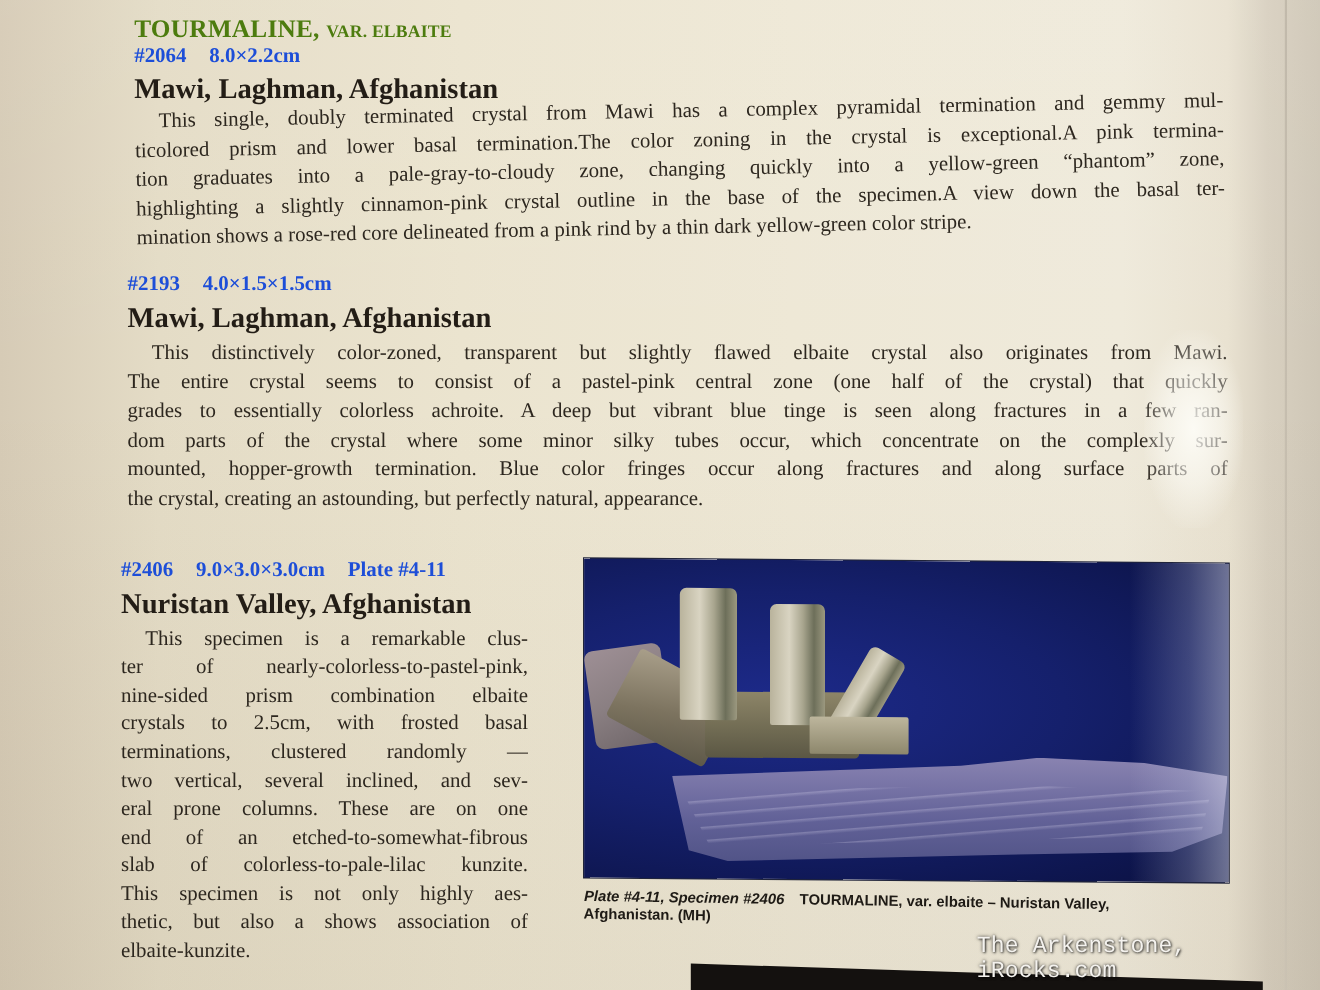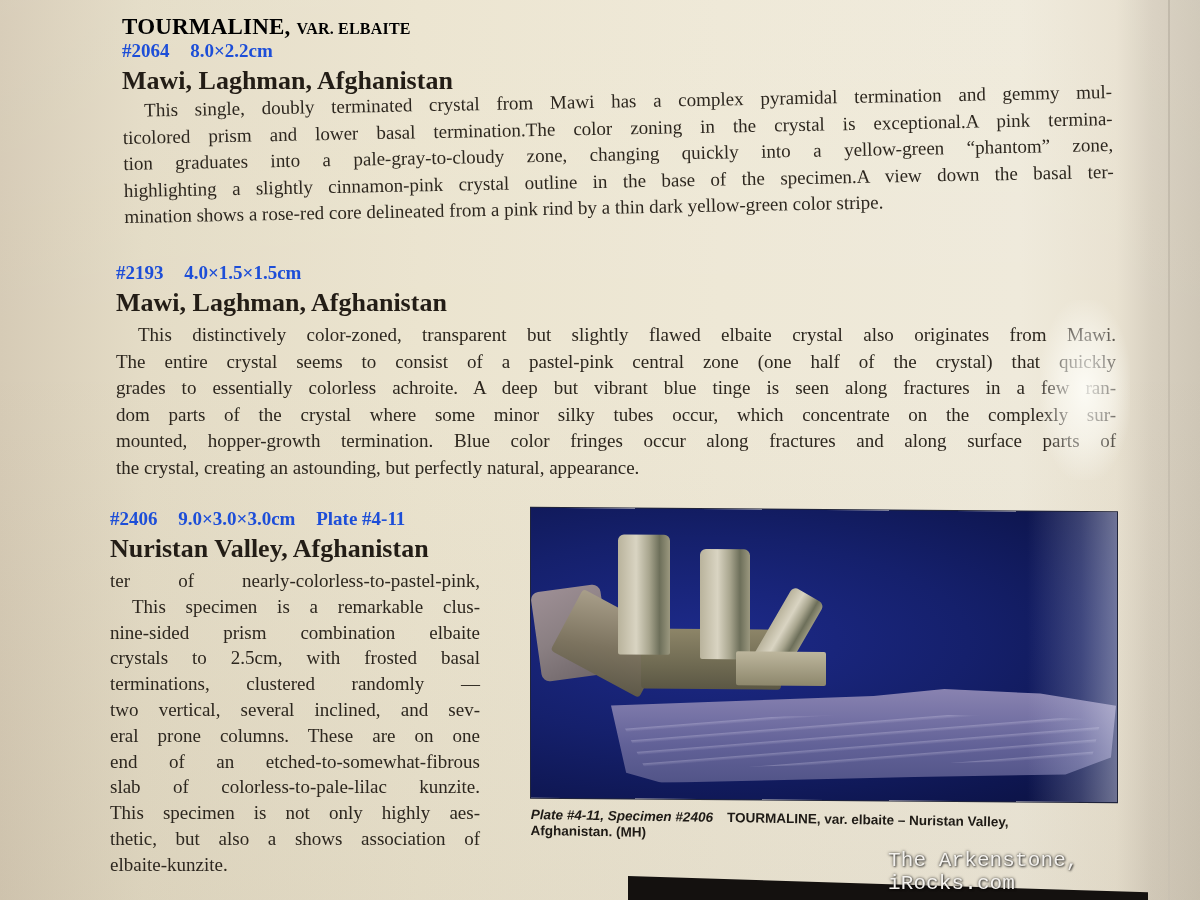--- a/index.html
+++ b/index.html
@@ -29,21 +29,21 @@
       position: absolute; left: 1040px; top: 300px; width: 90px; height: 180px;
       background: radial-gradient(ellipse at center, rgba(255,255,250,0.85) 0%, rgba(255,255,250,0.5) 40%, rgba(255,255,250,0) 75%);
       pointer-events: none;
     }
 
     .section { position: absolute; }
     .title {
       font-family: "Liberation Serif", "DejaVu Serif", serif;
       font-weight: bold;
       font-size: 23px;
-      color: #000000;
+      color: #4d7c0f;
       letter-spacing: 0.2px;
     }
     .title .var {
       font-size: 16px;
       font-variant: small-caps;
       text-transform: uppercase;
     }
     .spec-line {
       font-family: "Liberation Serif", "DejaVu Serif", serif;
       font-weight: bold;
@@ -68,21 +68,21 @@
     .body-text .line { display: block; white-space: nowrap; }
     .indent { padding-left: 22px; }
 
     
     #s1 { left: 122px; top: 14px; width: 1000px; }
     #s1 .body-text { width: 990px; transform: rotate(-1.1deg); transform-origin: left top; margin-top: 2px; }
     #s1 .body-text .line { text-align-last: justify; }
     #s1 .body-text .line.last { text-align-last: left; }
 
     
-    #s2 { left: 116px; top: 262px; width: 1010px; }
+    #s2 { left: 116px; top: 248px; width: 1010px; }
     #s2 .body-text { width: 1000px; margin-top: 4px; }
     #s2 .body-text .line { text-align-last: justify; }
     #s2 .body-text .line.last { text-align-last: left; }
 
     
     #s3 { left: 110px; top: 508px; width: 380px; }
     #s3 .body-text { width: 370px; font-size: 19px; line-height: 25.8px; margin-top: 4px; }
     #s3 .body-text .line { text-align-last: justify; }
     #s3 .body-text .line.last { text-align-last: left; }
 
@@ -204,22 +204,22 @@
 <div class="glare"></div>
 
 <div class="section" id="s3">
   <div class="spec-line">
     <span>#2406</span>
     <span>9.0×3.0×3.0cm</span>
     <span>Plate #4-11</span>
   </div>
   <div class="locality">Nuristan Valley, Afghanistan</div>
   <div class="body-text">
+    <span class="line indent">This specimen is a remarkable clus-</span>
     <span class="line">ter of nearly-colorless-to-pastel-pink,</span>
-    <span class="line indent">This specimen is a remarkable clus-</span>
     <span class="line">nine-sided prism combination elbaite</span>
     <span class="line">crystals to 2.5cm, with frosted basal</span>
     <span class="line">terminations, clustered randomly —</span>
     <span class="line">two vertical, several inclined, and sev-</span>
     <span class="line">eral prone columns. These are on one</span>
     <span class="line">end of an etched-to-somewhat-fibrous</span>
     <span class="line">slab of colorless-to-pale-lilac kunzite.</span>
     <span class="line">This specimen is not only highly aes-</span>
     <span class="line">thetic, but also a shows association of</span>
     <span class="line last">elbaite-kunzite.</span>

